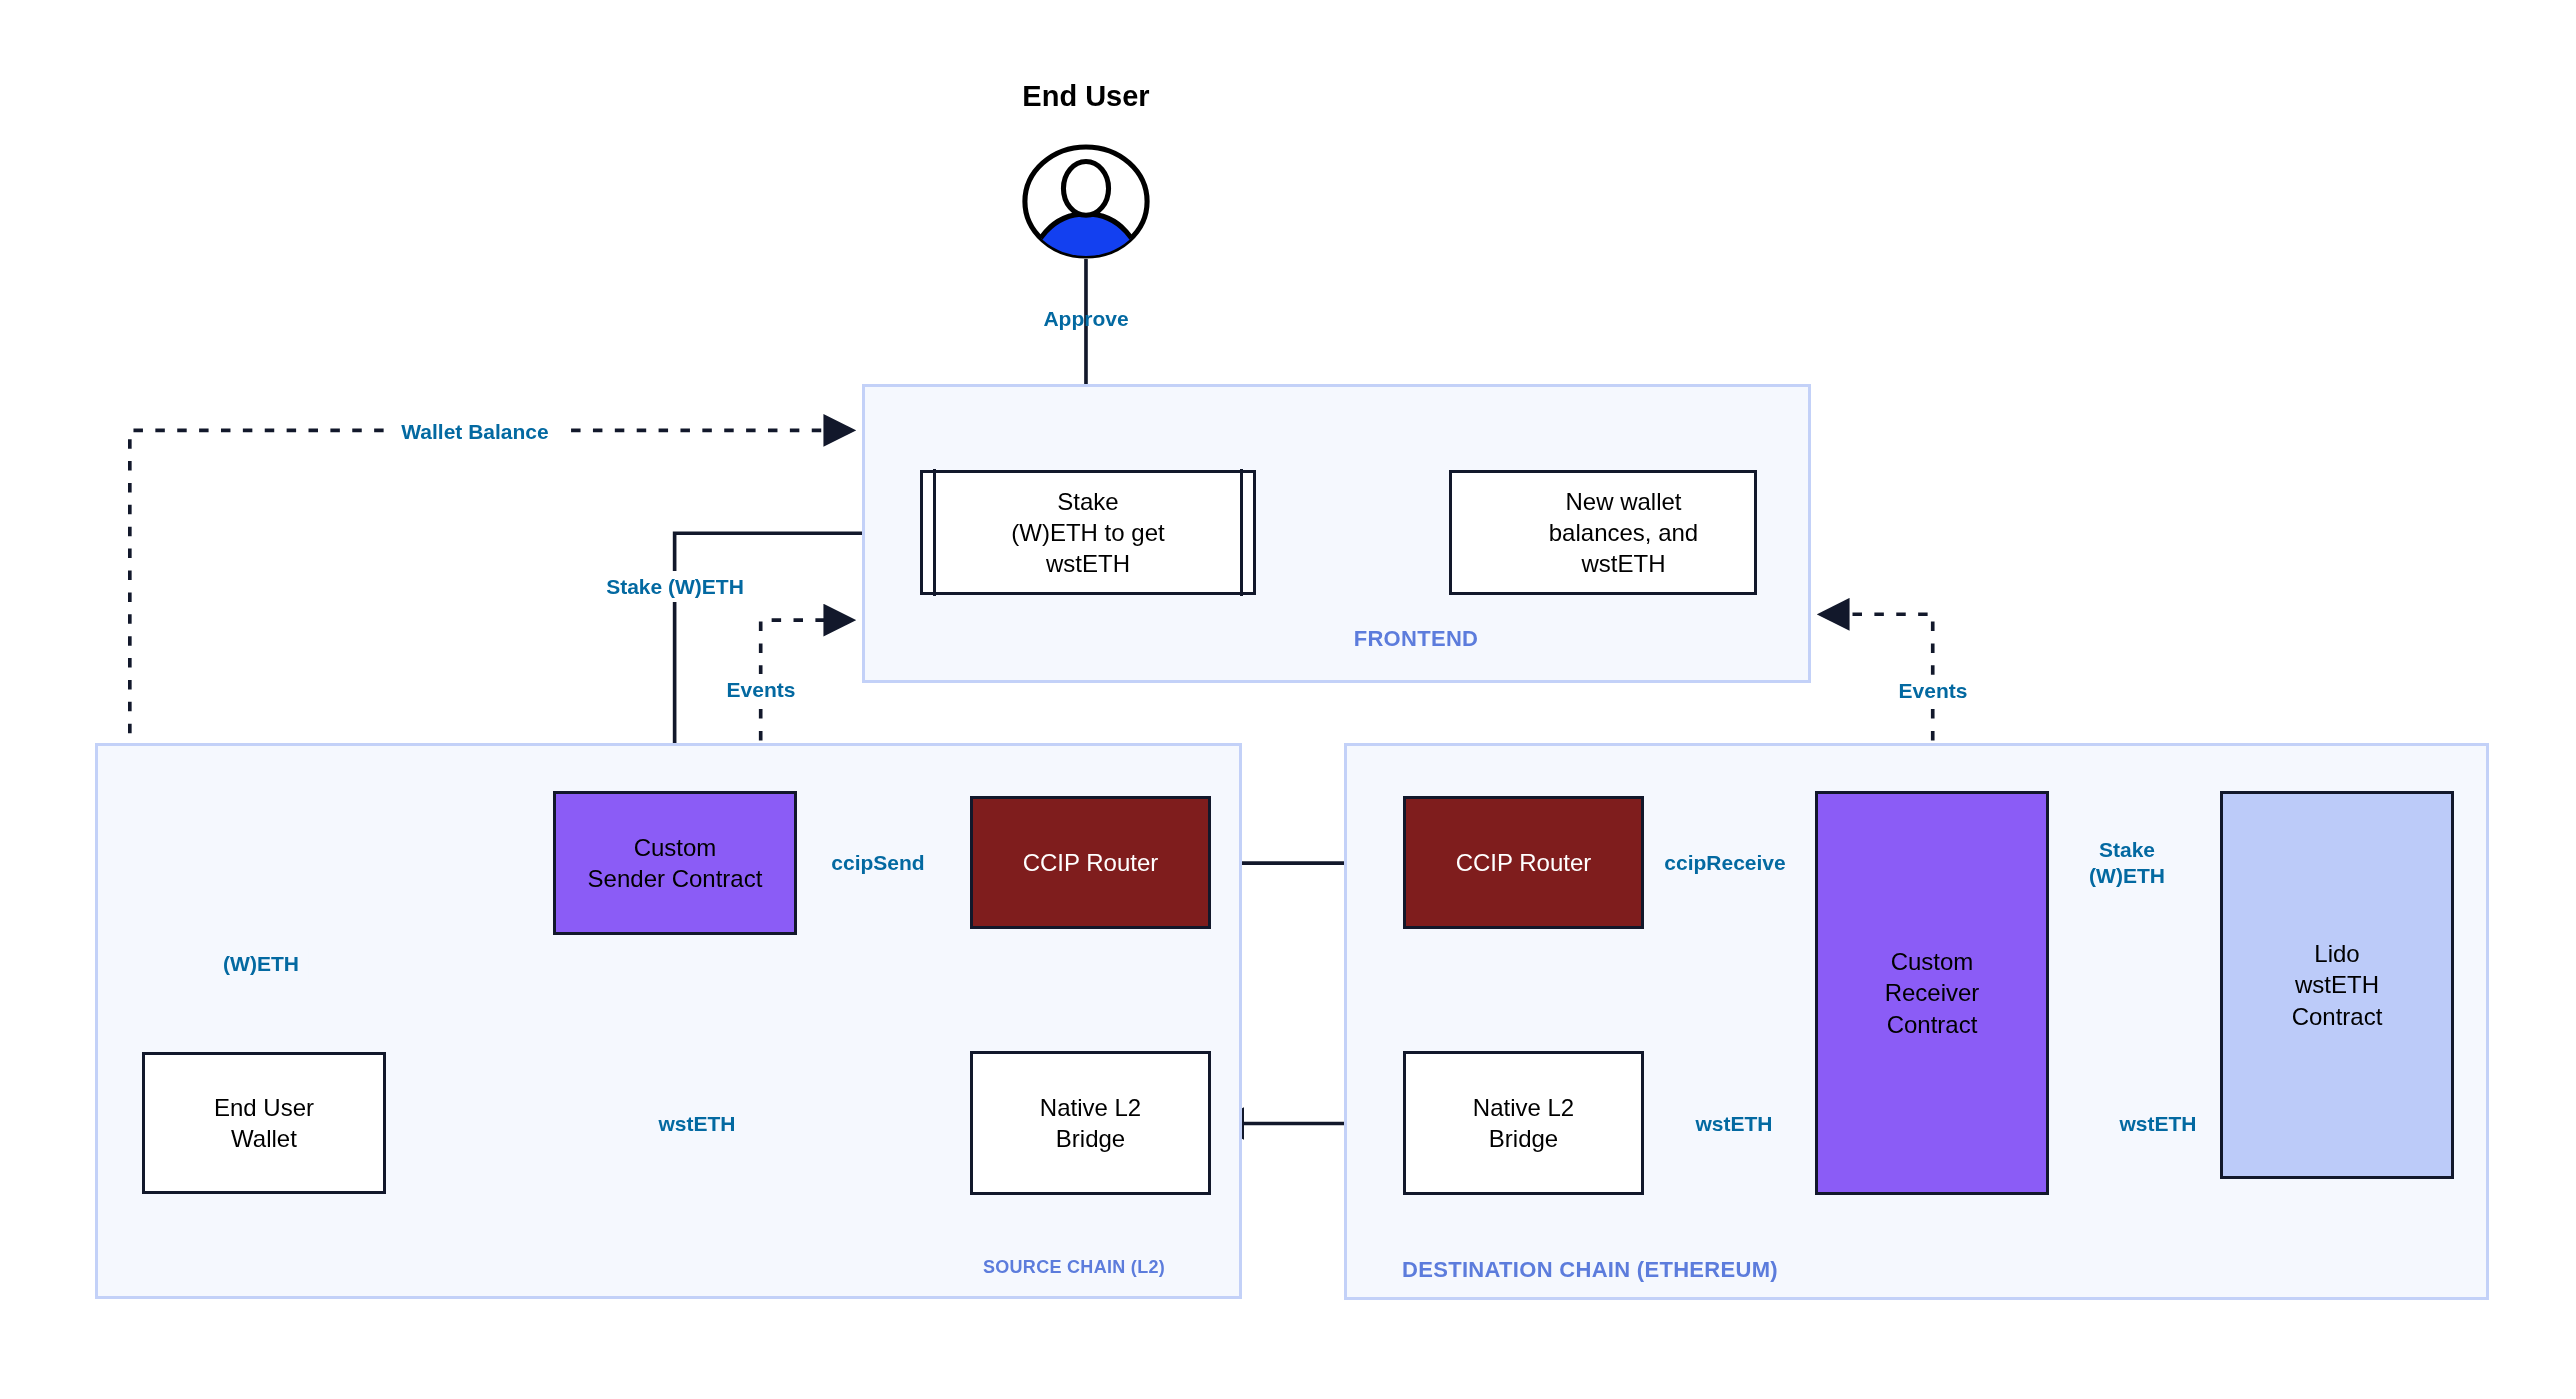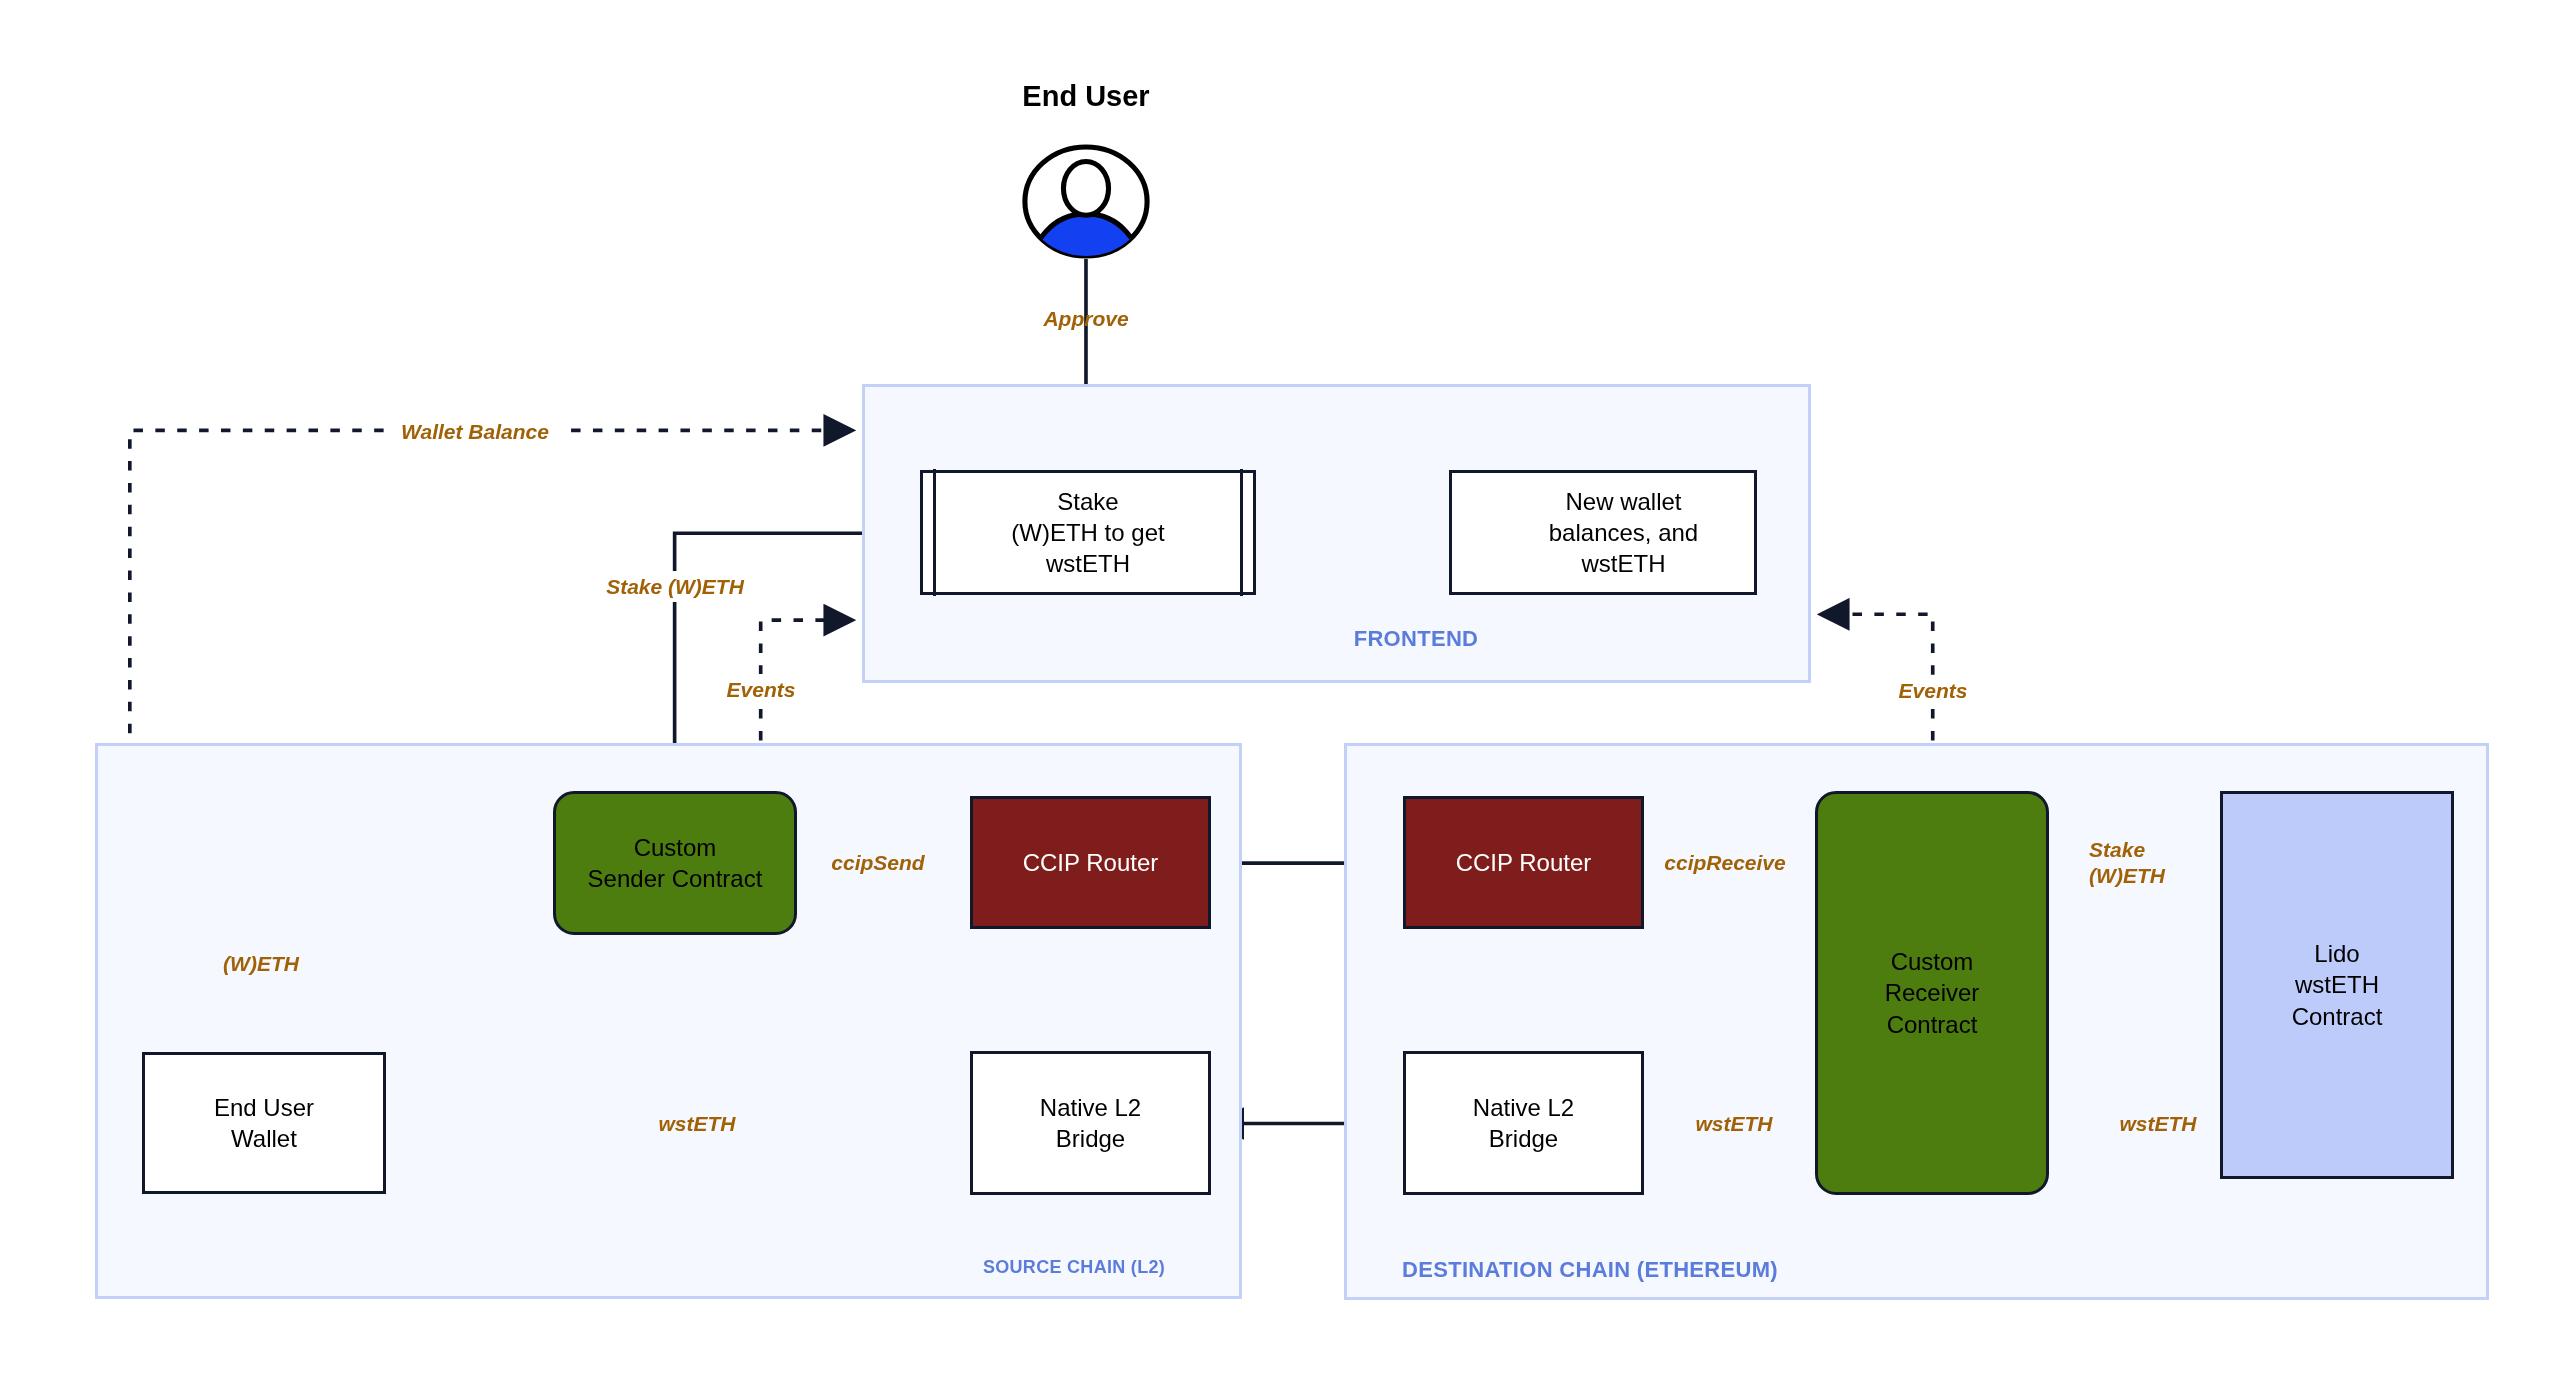--- a/index.html
+++ b/index.html
@@ -34,21 +34,21 @@
     align-items: center;
     justify-content: center;
     text-align: center;
     border: 3.6px solid #12182B;
     color: #000000;
     line-height: 1.30;
     white-space: pre-line;
     z-index: 5;
   }
   .node.plain   { background: #FFFFFF; }
-  .node.yellow  { background: #4d7c0f; border-radius: 21px; }
+  .node.yellow  { background: #8b5cf6; }
   .node.blue    { background: #7f1d1d; color: #FFFFFF; }
   .node.lilac   { background: #BCCBF9; }
   
   .node.process::before,
   .node.process::after {
     content: "";
     position: absolute;
     top: -3.6px;
     bottom: -3.6px;
     width: 0;
@@ -70,25 +70,25 @@
     font-weight: bold;
     letter-spacing: 0.3px;
     color: #5C7CDC;
     white-space: nowrap;
     z-index: 3;
   }
 
   
   .edge-label {
     position: absolute;
-    font-style: italic;
     font-weight: bold;
-    color: #a16207;
+    color: #0369a1;
     background: #FFFFFF;
     white-space: pre-line;
+    text-align: center;
     line-height: 1.22;
     z-index: 6;
   }
   .edge-label.onpanel { background: #F5F8FE; }
   .edge-label.nobg    { background: transparent; }
 
   
   #actor-title {
     position: absolute;
     font-weight: bold;

